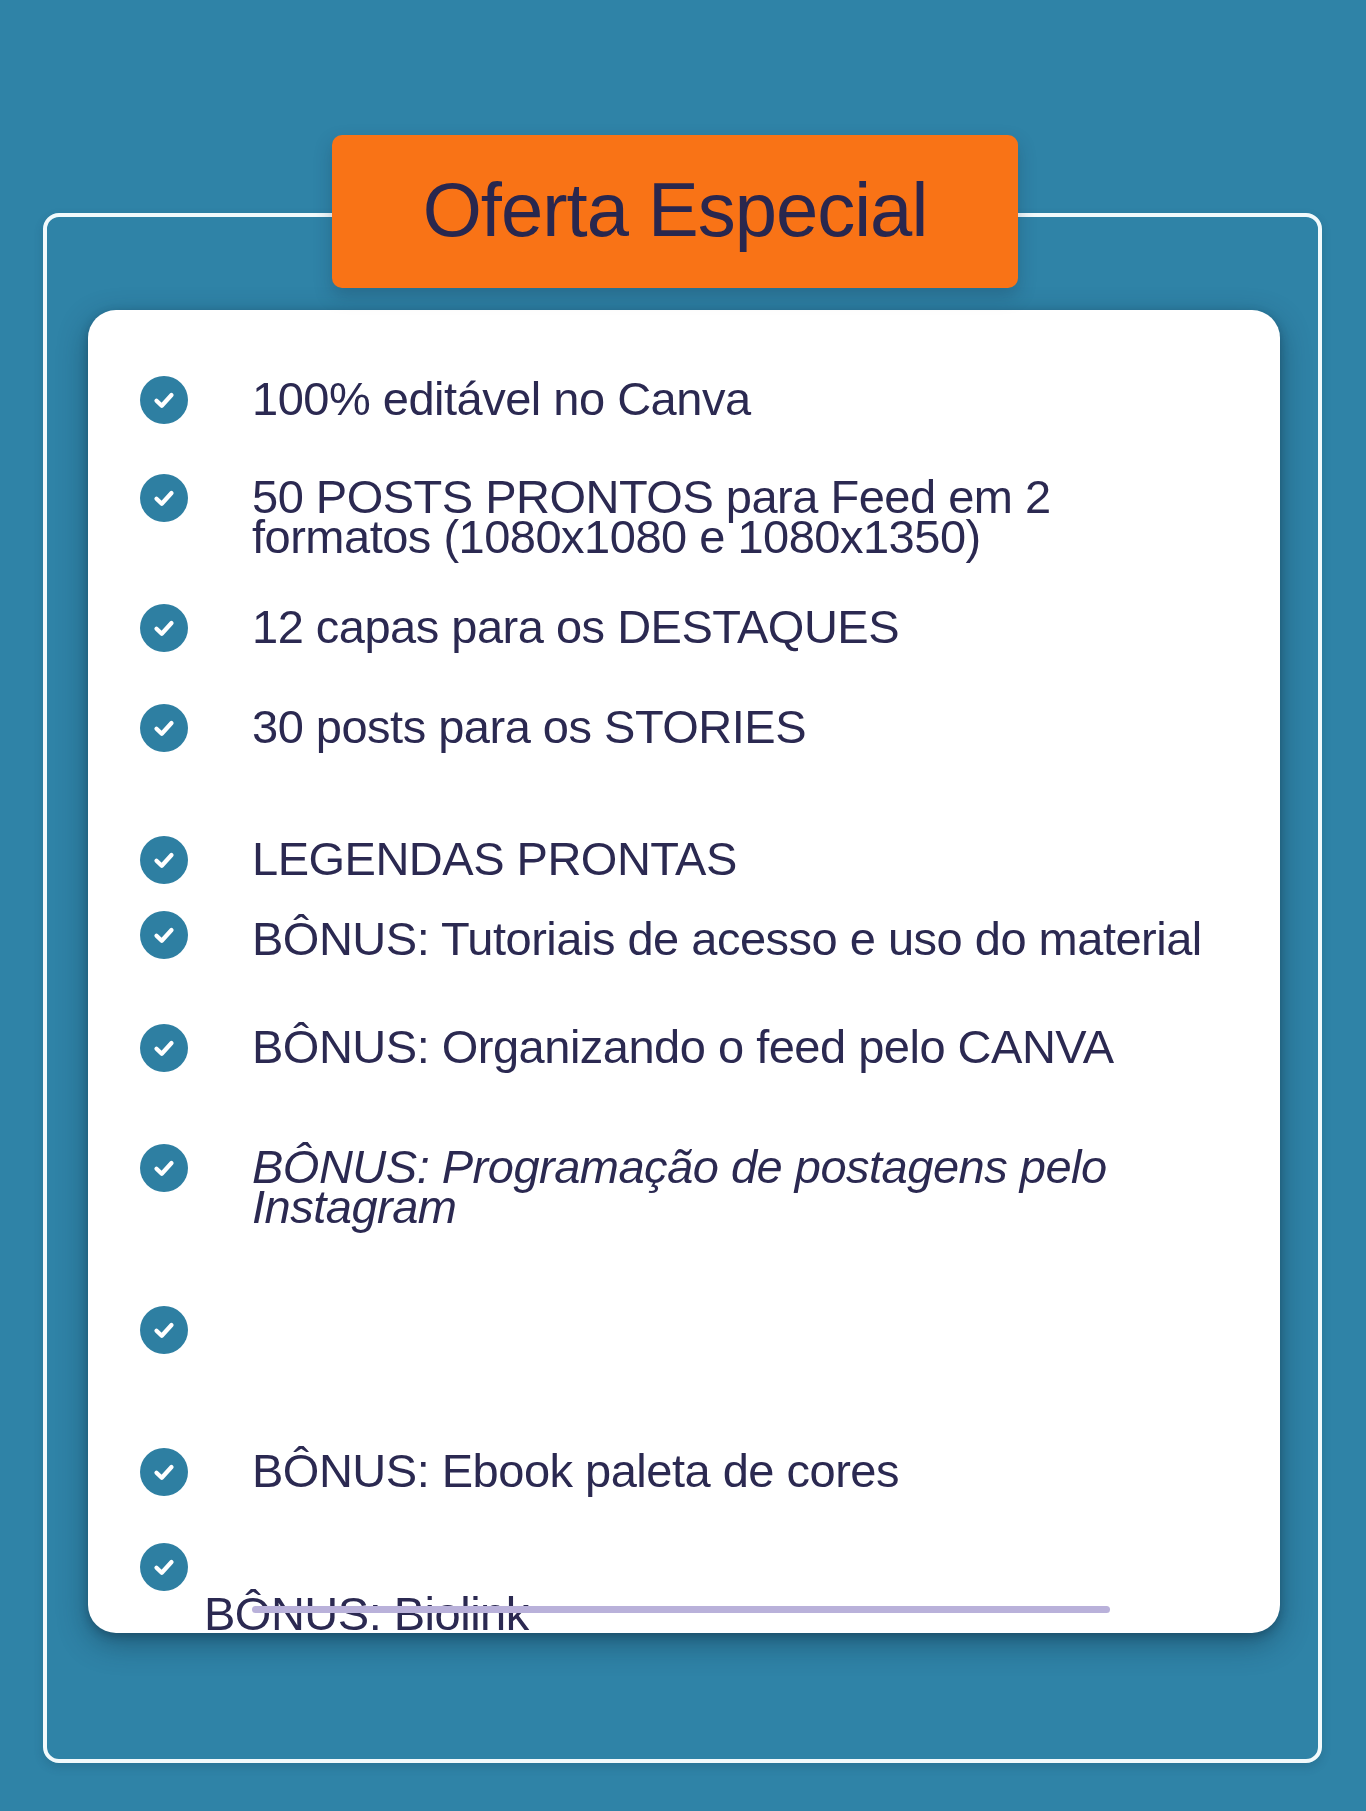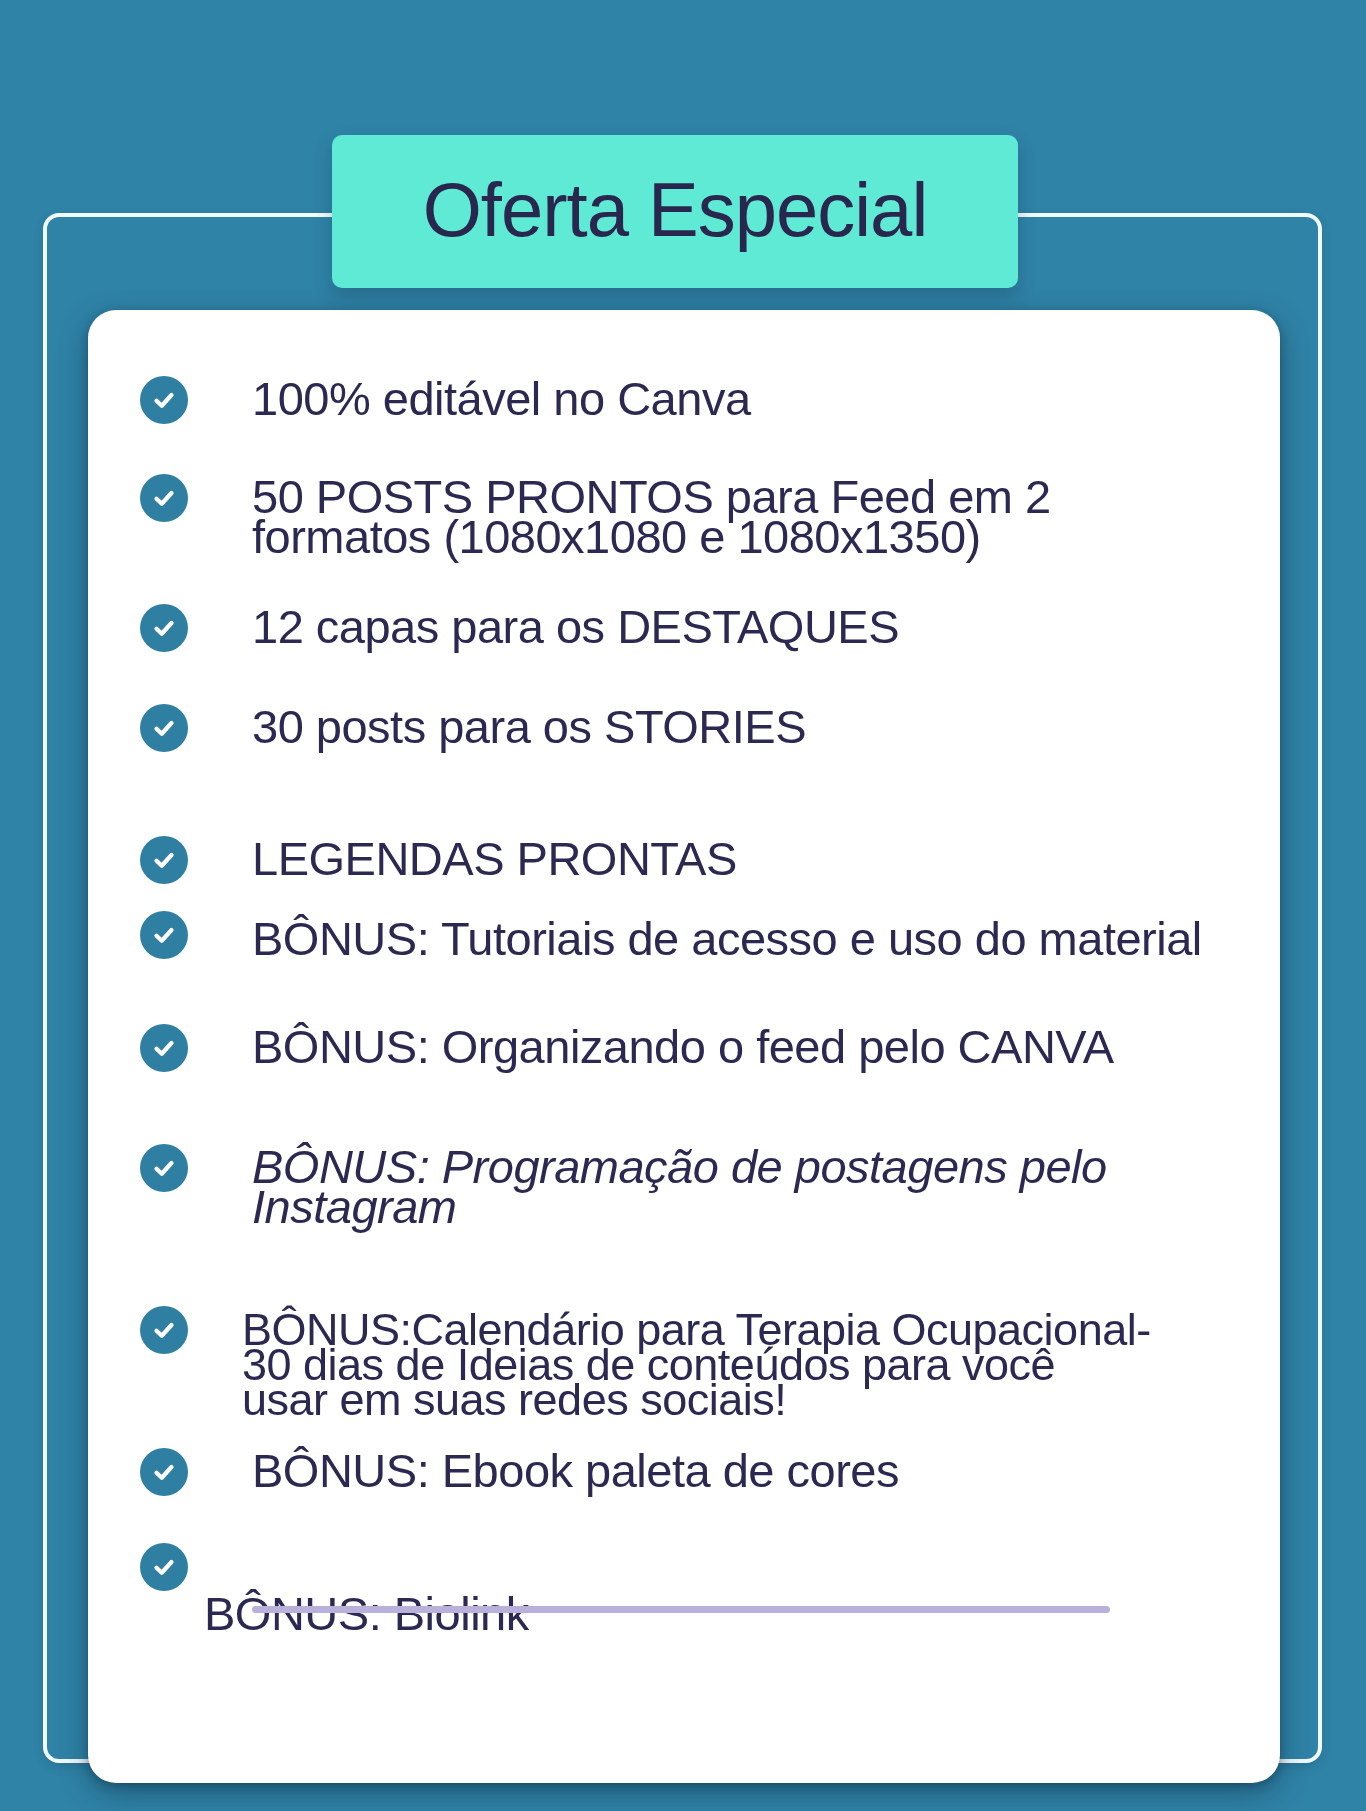--- a/index.html
+++ b/index.html
@@ -27,21 +27,21 @@
     box-shadow: 0 4px 10px rgba(16, 48, 70, 0.18);
   }
 
   
   .title-banner {
     position: absolute;
     left: 332px;
     top: 135px;
     width: 686px;
     height: 153px;
-    background: #5eead4;
+    background: #f97316;
     border-radius: 10px;
     display: flex;
     align-items: center;
     justify-content: center;
     z-index: 3;
     box-shadow: 0 8px 18px rgba(18, 40, 64, 0.25);
   }
   .title-banner .title-text {
     font-size: 76px;
     font-weight: 500;
@@ -50,21 +50,21 @@
     white-space: nowrap;
     transform: translateY(-2px);
   }
 
   
   .card {
     position: absolute;
     left: 88px;
     top: 310px;
     width: 1192px;
-    height: 1473px;
+    height: 1323px;
     background: #FFFFFF;
     border-radius: 28px;
     z-index: 2;
     box-shadow: 0 10px 30px rgba(12, 36, 56, 0.42), 0 3px 8px rgba(12, 36, 56, 0.30);
   }
 
   .row {
     position: absolute;
     left: 52px;
     display: flex;
@@ -209,23 +209,20 @@
     <div class="row-text">BÔNUS: Programação de postagens pelo
 Instagram</div>
   </div>
 
   <div class="row r9 small">
     <span class="check-circle">
       <svg viewBox="0 0 24 24" fill="none">
           <path d="M6 12.6 L10.2 16.6 L18 8" stroke="#FFFFFF" stroke-width="3.4" stroke-linecap="round" stroke-linejoin="round"></path>
         </svg>
     </span>
-    <div class="row-text">BÔNUS:Calendário para Terapia Ocupacional-
-30 dias de Ideias de conteúdos para você
-usar em suas redes sociais!</div>
   </div>
 
   <div class="row r10">
     <span class="check-circle">
       <svg viewBox="0 0 24 24" fill="none">
           <path d="M6 12.6 L10.2 16.6 L18 8" stroke="#FFFFFF" stroke-width="3.4" stroke-linecap="round" stroke-linejoin="round"></path>
         </svg>
     </span>
     <div class="row-text">BÔNUS: Ebook paleta de cores</div>
   </div>

